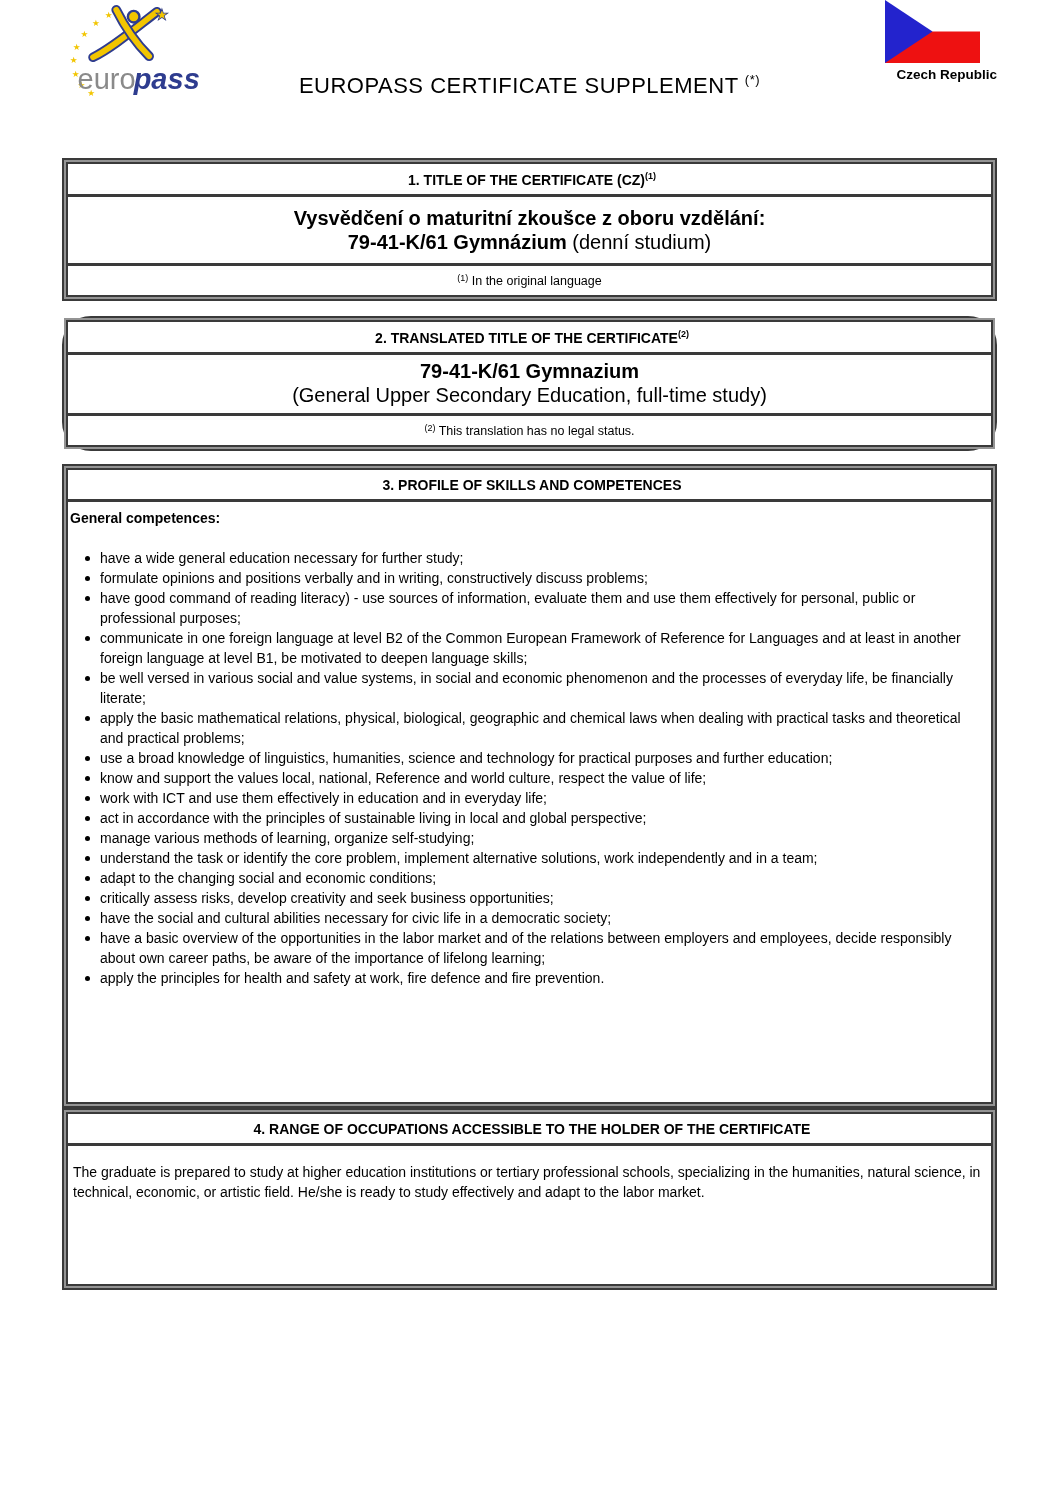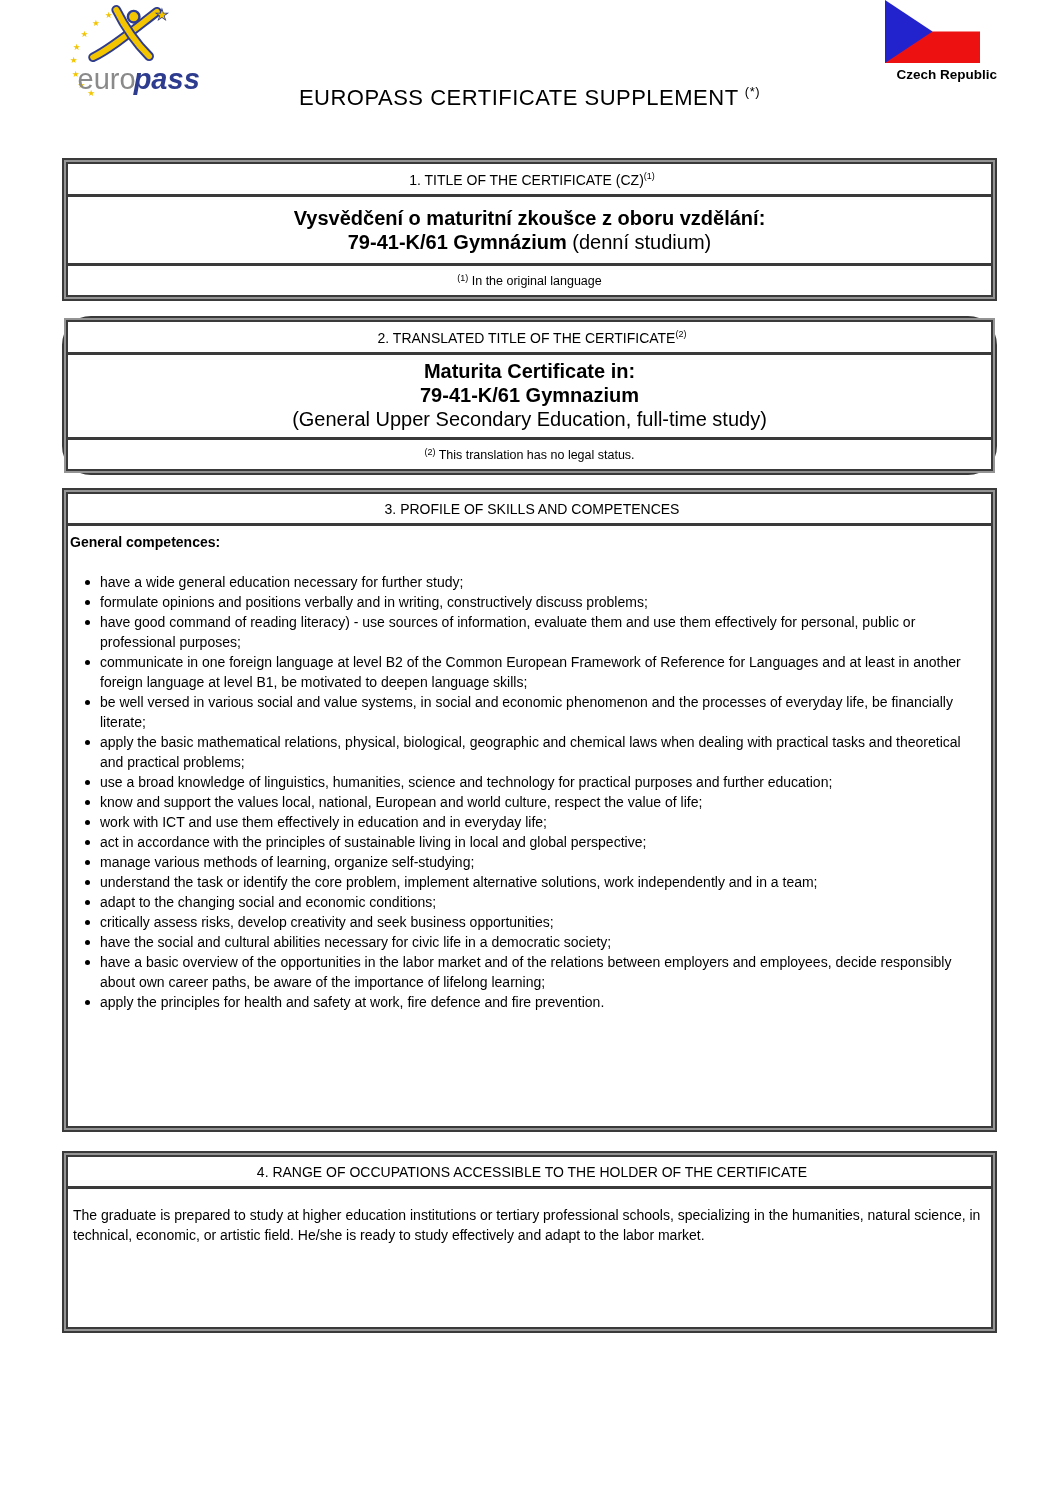--- a/index.html
+++ b/index.html
@@ -29,21 +29,21 @@
   }
   .logo-wrap {
     position: absolute;
     left: 4px;
     top: 4px;
   }
   .doc-title {
     position: absolute;
     left: 0;
     right: 0;
-    top: 84px;
+    top: 72px;
     text-align: center;
     font-size: 22px;
     letter-spacing: 0.5px;
     white-space: nowrap;
   }
   .doc-title sup {
     font-size: 13px;
     vertical-align: 9px;
   }
   .flag-wrap {
@@ -60,27 +60,28 @@
     font-weight: bold;
     white-space: nowrap;
   }
 
   
   .box { border: 2px solid #3a3a3a; background: #fff; }
   .box-mid { border: 2px solid #949494; }
   .box-inner { border: 2px solid #3a3a3a; background: #fff; }
   .mb1 { margin-bottom: 15px; }
   .mb2 { margin-bottom: 13px; border-radius: 29px; }
-  .mb3 { margin-bottom: 19px; }
+  .mb3 { }
 
   .box-heading {
     text-align: center;
     font-size: 14px;
     padding: 7px 1px 6px 6px;
     border-bottom: 3px solid #3a3a3a;
+    font-weight: bold;
   }
   .box-heading sup { font-size: 9px; vertical-align: 6px; }
 
   .cert-title {
     text-align: center;
     font-size: 20px;
     line-height: 24px;
     padding: 9px 6px;
   }
   .cert-title .b { font-weight: bold; }
@@ -186,21 +187,20 @@
         <div class="box-footnote"><sup>(1)</sup> <span>In the original language</span></div>
       </div>
         </div>
     </div>
 
     <div class="box mb2">
       <div class="box-mid">
           <div class="box-inner">
         <div class="box-heading"><span>2. TRANSLATED TITLE OF THE CERTIFICATE</span><sup>(2)</sup></div>
         <div class="cert-title has-footnote" style="padding:4px 6px 6px 6px;">
-          <div class="b">Maturita Certificate in:</div>
           <div class="b">79-41-K/61 Gymnazium</div>
           <div>(General Upper Secondary Education, full-time study)</div>
         </div>
         <div class="box-footnote"><sup>(2)</sup> <span>This translation has no legal status.</span></div>
       </div>
         </div>
     </div>
 
     <div class="box mb3">
       <div class="box-mid">
@@ -209,21 +209,21 @@
         <div class="s3-body">
           <div class="s3-intro">General competences:</div>
           <ul class="bullet-list">
                 <li>have a wide general education necessary for further study;</li>
                 <li>formulate opinions and positions verbally and in writing, constructively discuss problems;</li>
                 <li>have good command of reading literacy) - use sources of information, evaluate them and use them effectively for personal, public or professional purposes;</li>
                 <li>communicate in one foreign language at level B2 of the Common European Framework of Reference for Languages and at least in another foreign language at level B1, be motivated to deepen language skills;</li>
                 <li>be well versed in various social and value systems, in social and economic phenomenon and the processes of everyday life, be financially literate;</li>
                 <li>apply the basic mathematical relations, physical, biological, geographic and chemical laws when dealing with practical tasks and theoretical and practical problems;</li>
                 <li>use a broad knowledge of linguistics, humanities, science and technology for practical purposes and further education;</li>
-                <li>know and support the values local, national, European and world culture, respect the value of life;</li>
+                <li>know and support the values local, national, Reference and world culture, respect the value of life;</li>
                 <li>work with ICT and use them effectively in education and in everyday life;</li>
                 <li>act in accordance with the principles of sustainable living in local and global perspective;</li>
                 <li>manage various methods of learning, organize self-studying;</li>
                 <li>understand the task or identify the core problem, implement alternative solutions, work independently and in a team;</li>
                 <li>adapt to the changing social and economic conditions;</li>
                 <li>critically assess risks, develop creativity and seek business opportunities;</li>
                 <li>have the social and cultural abilities necessary for civic life in a democratic society;</li>
                 <li>have a basic overview of the opportunities in the labor market and of the relations between employers and employees, decide responsibly about own career paths, be aware of the importance of lifelong learning;</li>
                 <li>apply the principles for health and safety at work, fire defence and fire prevention.</li>
               </ul>

